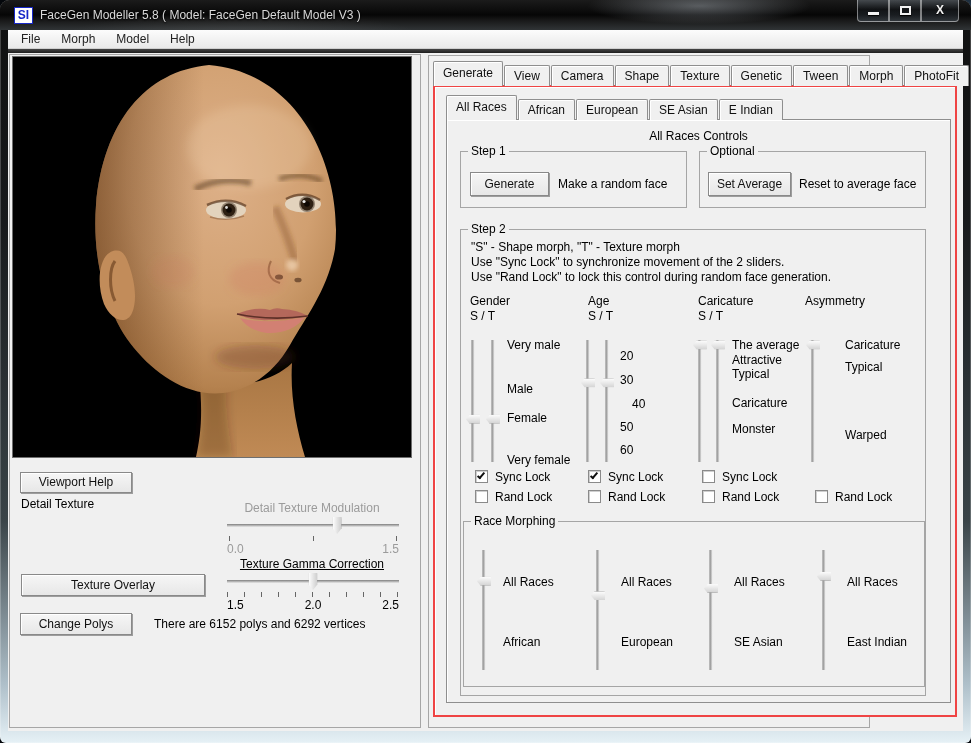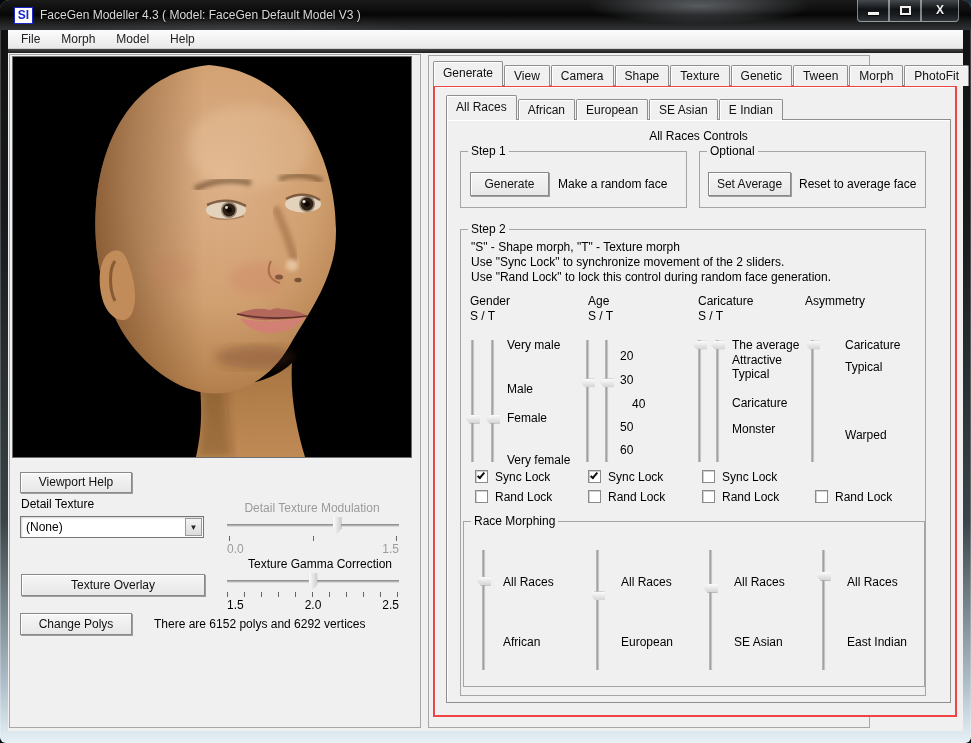--- a/index.html
+++ b/index.html
@@ -91,21 +91,21 @@
   .cbl{position:absolute;font-size:12px;color:#000;white-space:nowrap;}
 </style>
 </head>
 <body>
 
 <div id="stage">
  <div class="win">
 
   <div class="titlebar">
     <div class="app-icon">SI</div>
-    <div class="app-title">FaceGen Modeller 4.3 ( Model: FaceGen Default Model V3 )</div>
+    <div class="app-title">FaceGen Modeller 5.8 ( Model: FaceGen Default Model V3 )</div>
     <div class="winbtns">
       <div class="wbtn min">
             <span class="glyph-bar"></span>
           </div>
       <div class="wbtn max">
             <span class="glyph-box"></span>
           </div>
       <div class="wbtn cls"><span>X</span></div>
     </div>
   </div>
@@ -187,35 +187,31 @@
         <path d="M224 257 Q243 249 257 253 Q263 250 269 252 Q285 253 295 259 Q276 263 256 263 Q238 264 224 257 Z" fill="#b2645a" opacity=".92"></path>
         <path d="M227 261 Q255 268 292 260 Q279 277 254 276 Q236 274 227 261 Z" fill="#d28073"></path>
         <path d="M224 257 Q257 264 295 259" stroke="#5e3028" stroke-width="1.6" fill="none"></path>
         <ellipse cx="242" cy="300" rx="40" ry="12" fill="rgba(95,50,22,.3)" filter="url(#soft)"></ellipse>
       </svg>
     </div>
 
     <div class="btn" style="left:12px;top:419px;width:112px;height:21px;line-height:19px;">Viewport Help</div>
 
     <div class="lbl" style="left:13px;top:444px;">Detail Texture</div>
-    <div class="dd">
-      <span class="val">(None)</span>
-      <span class="arrowbtn">▼</span>
-    </div>
 
     <div class="lbl gray" style="left:214px;top:448px;width:180px;text-align:center;">Detail Texture Modulation</div>
     <div class="hslider" style="left:219px;top:464px;">
       <div class="htrack"></div>
       <div class="hhandle" style="left: 64%;"></div>
       <div class="ticks t3"></div>
       <span class="hl lbl gray" style="left:0;">0.0</span>
       <span class="hl lbl gray" style="right:0;">1.5</span>
     </div>
 
-    <div class="lbl" style="left:222px;top:504px;width:180px;text-align:center;">Texture Gamma Correction</div>
+    <div class="lbl" style="left:214px;top:504px;width:180px;text-align:center;text-decoration:underline;">Texture Gamma Correction</div>
     <div class="hslider" style="left:219px;top:520px;">
       <div class="htrack"></div>
       <div class="hhandle" style="left: 50%;"></div>
       <div class="ticks t11"></div>
       <span class="hl" style="left:0;">1.5</span>
       <span class="hl" style="left:50%;transform:translateX(-50%);">2.0</span>
       <span class="hl" style="right:0;">2.5</span>
     </div>
 
     <div class="btn" style="left:13px;top:521px;width:184px;height:22px;line-height:20px;">Texture Overlay</div>

